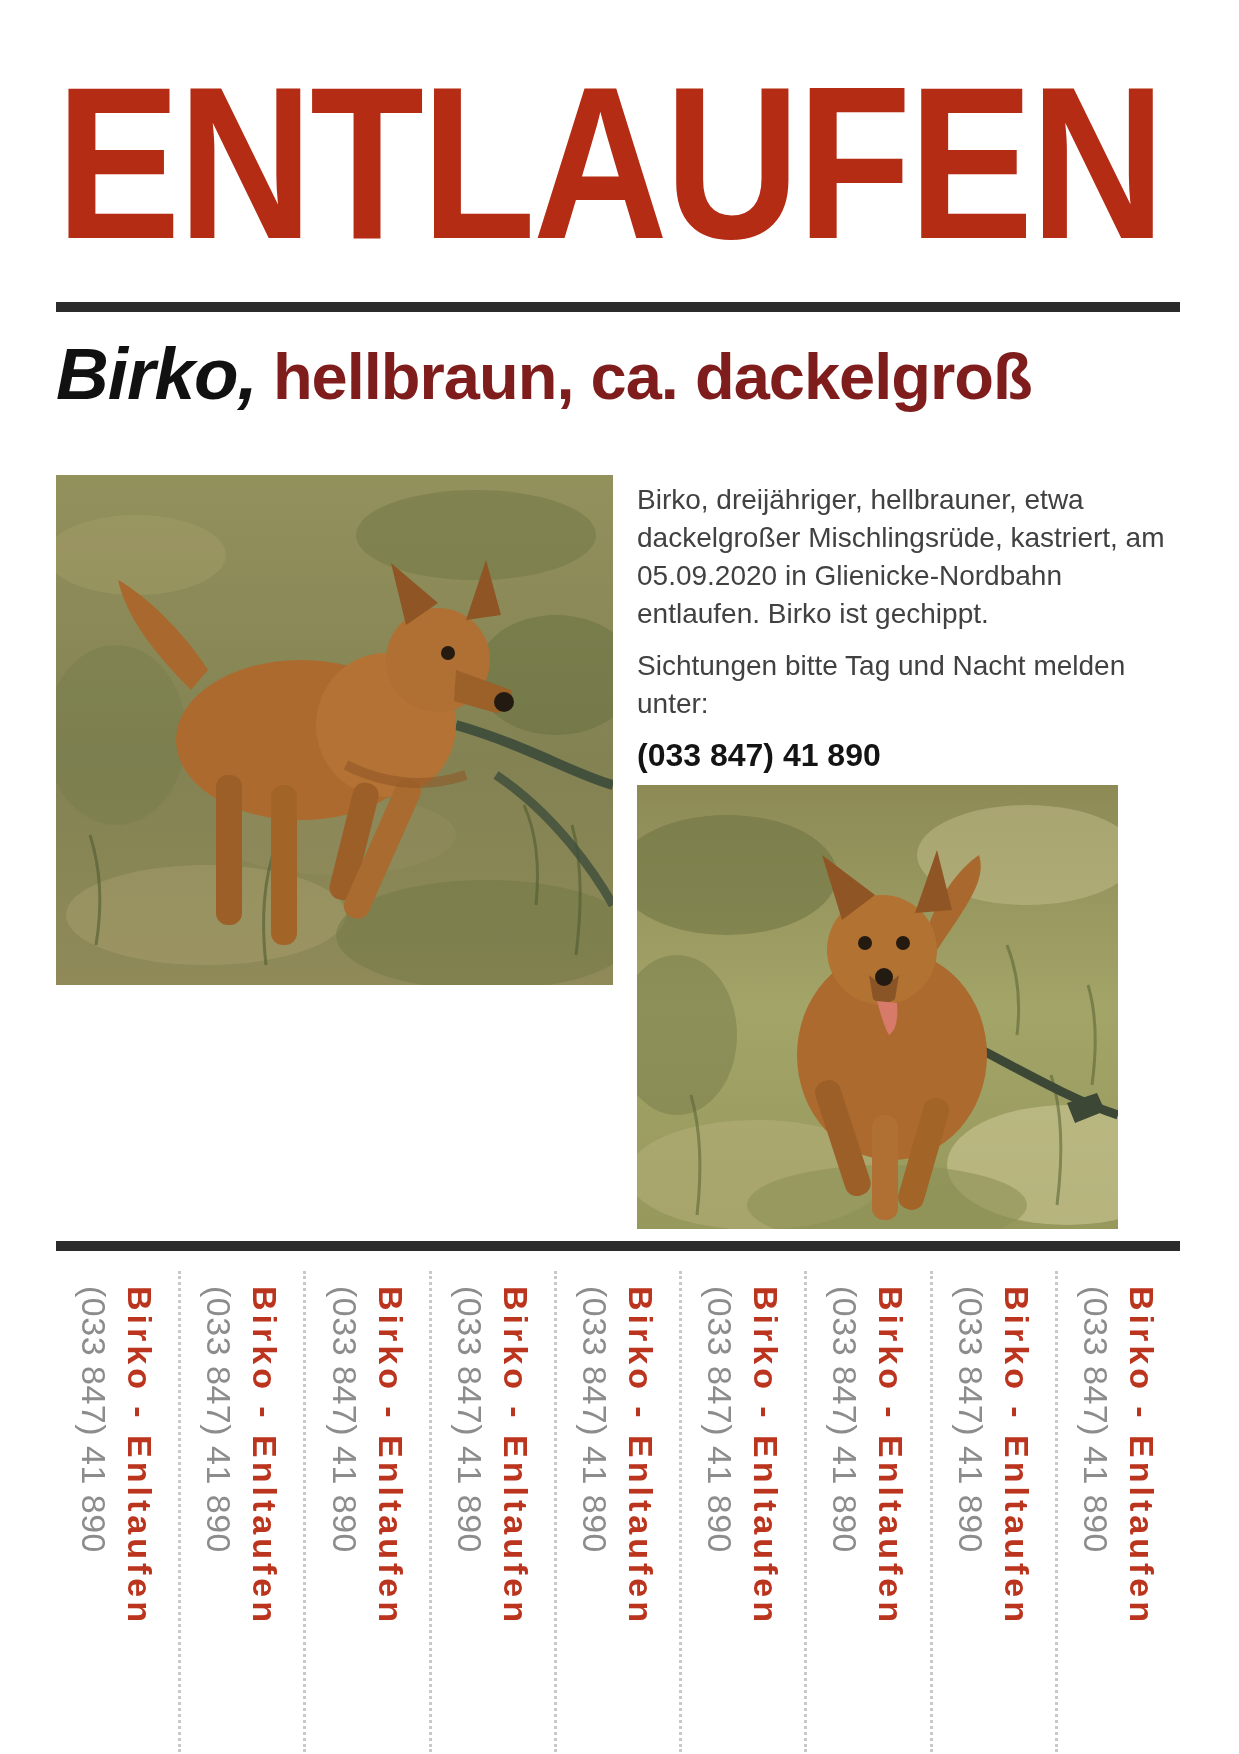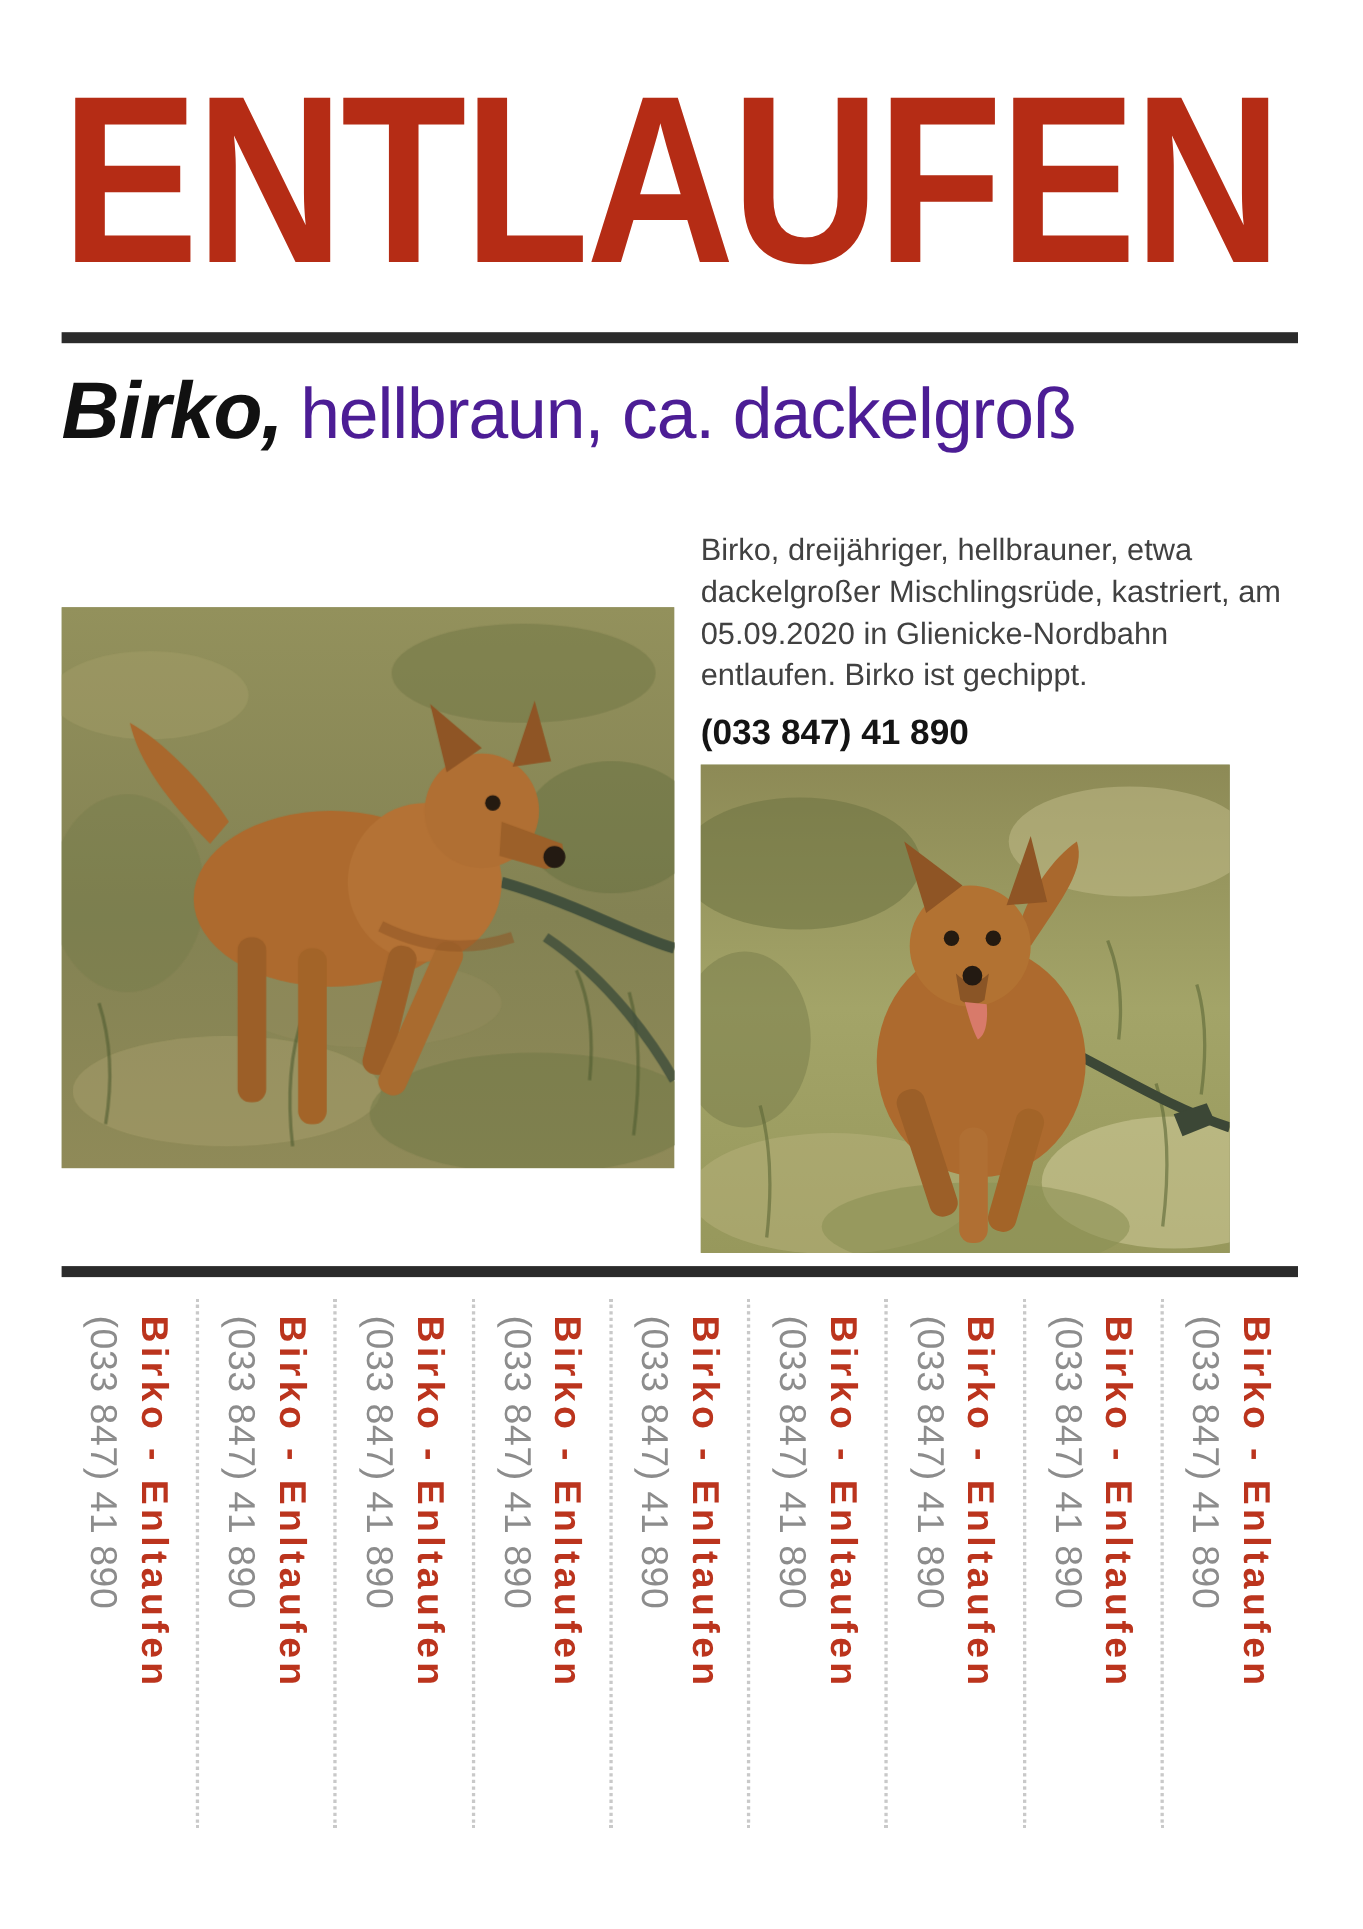--- a/index.html
+++ b/index.html
@@ -24,24 +24,24 @@
   }
 
   
   .rule{height:10px;background:#2b2b2b;border:none;margin:0;}
   .rule-top{margin-top:26px;}
   .rule-bottom{margin-top:12px;}
 
   
   .headline{margin-top:24px;line-height:1.05;white-space:nowrap;}
   .headline .pet-name{font-size:73px;font-weight:700;letter-spacing:-1px;color:#111111;font-style:italic;}
-  .headline .pet-details{font-size:65px;font-weight:400;letter-spacing:-1px;color:#4c1d95;margin-left:16px;}
-
-  
-  .main-row{display:flex;margin-top:62px;align-items:center;}
+  .headline .pet-details{font-size:65px;font-weight:700;letter-spacing:-1px;color:#7f1d1d;margin-left:16px;}
+
+  
+  .main-row{display:flex;margin-top:62px;align-items:flex-start;}
   .photo{display:block;flex:none;background:#8a8c58;overflow:hidden;}
   .photo-left{width:557px;height:510px;}
   .right-col{width:543px;margin-left:24px;padding-top:6px;}
   .body-text{font-size:28px;line-height:38px;color:#414141;margin:0;}
   .body-text + .body-text{margin-top:14px;}
   .phone-number{font-size:32px;line-height:40px;font-weight:700;color:#141414;margin-top:12px;letter-spacing:0;}
   .photo-right{width:481px;height:444px;margin-top:10px;}
 
   
   .tearoff-row{
@@ -120,20 +120,21 @@
             <path d="M400 195 L 455 215 Q 460 235 440 238 L 398 226 Z" fill="#9c6029"></path>
             <circle cx="448" cy="227" r="10" fill="#231a12"></circle>
             <circle cx="392" cy="178" r="7" fill="#241a10"></circle>
             <path d="M290 290 q60 30 120 10" stroke="#8f5525" stroke-width="10" fill="none" opacity="0.55"></path>
           </g>
         </svg>
       </div>
 
       <div class="right-col">
         <p class="body-text">Birko, dreijähriger, hellbrauner, etwa dackelgroßer Mischlingsrüde, kastriert, am 05.09.2020 in Glienicke-Nordbahn entlaufen. Birko ist gechippt.</p>
+        <p class="body-text">Sichtungen bitte Tag und Nacht melden unter:</p>
         <div class="phone-number">(033 847) 41 890</div>
 
         <div class="photo photo-right" role="img" aria-label="Birko rennt mit Leine durch eine Wiese">
           <svg width="481" height="444" viewBox="0 0 481 444">
             <defs>
               <linearGradient id="gR" x1="0" y1="0" x2="0" y2="1">
                 <stop offset="0" stop-color="#8d8a56"></stop>
                 <stop offset="0.5" stop-color="#a3a468"></stop>
                 <stop offset="1" stop-color="#97985c"></stop>
               </linearGradient>

